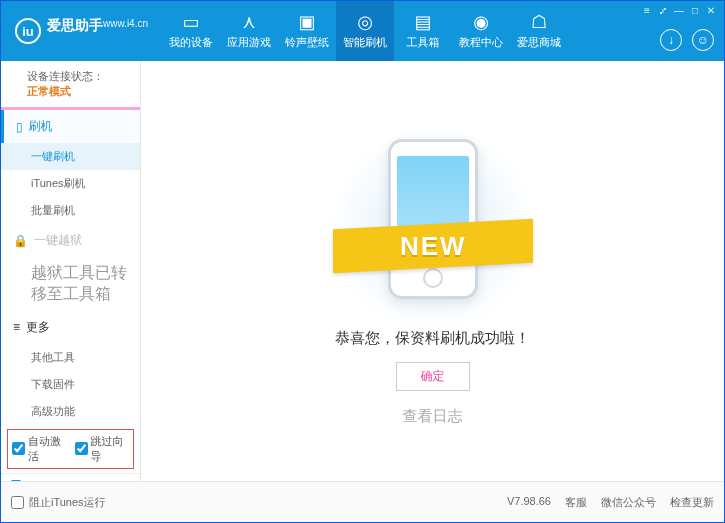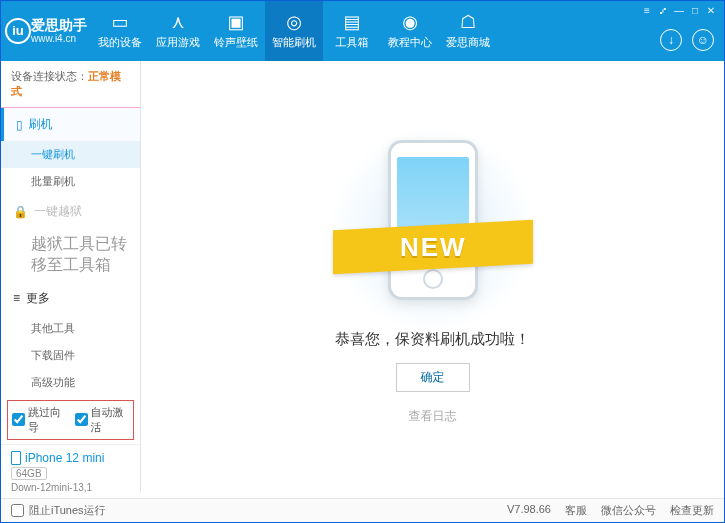--- a/index.html
+++ b/index.html
@@ -1,33 +1,33 @@
 <!DOCTYPE html>
 <html><head>
 <meta charset="utf-8">
 <style>
 *{margin:0;padding:0;box-sizing:border-box;font-family:"Microsoft YaHei","PingFang SC",sans-serif}
 body{background:#fff;width:725px;height:523px;overflow:hidden;position:relative;border:1px solid #0b5ed7}
 .header{background:#1296db;height:60px;display:flex;align-items:center;color:#fff;position:relative}
-.logo-block{display:flex;align-items:flex-start;padding:0 4px;}
+.logo-block{display:flex;align-items:flex-start;padding:0 14px;gap:6px}
 .logo-block .logo{width:26px;height:26px;border:2px solid #fff;border-radius:50%;display:flex;align-items:center;justify-content:center;font-weight:bold;font-size:13px}
-.logo-text{display:flex;flex-direction:column;line-height:1.1}
+.logo-text{display:flex;line-height:1.1}
 .logo-text .t1{font-size:14px;font-weight:bold}
 .logo-text .t2{font-size:10px;opacity:.9}
 .nav{display:flex;height:100%}
 .nav-item{width:58px;display:flex;flex-direction:column;align-items:center;justify-content:center;gap:3px;font-size:11px;cursor:pointer}
 .nav-item.active{background:#0d7bc4}
 .nav-item .ico{font-size:18px;height:20px;display:flex;align-items:center}
 .win-ctrl{position:absolute;top:0;right:0;display:flex;gap:2px;padding:4px 6px;font-size:10px}
 .win-ctrl span{width:14px;text-align:center;cursor:pointer;opacity:.9}
 .hdr-right{position:absolute;right:10px;bottom:10px;display:flex;gap:10px}
 .hdr-right .circ{width:22px;height:22px;border:1.5px solid #fff;border-radius:50%;display:flex;align-items:center;justify-content:center;font-size:12px}
 .body{display:flex;height:432px}
 .sidebar{width:140px;border-right:1px solid #e5e5e5;display:flex;flex-direction:column;font-size:12px;color:#555}
-.conn{padding:8px 10px;font-size:11px;color:#666;border-bottom:1px solid #f9a8d4}
+.conn{padding:8px 26px;font-size:11px;color:#666;border-bottom:3px solid #f9a8d4}
 .conn .st{color:#e67e22;font-weight:bold}
 .side-sec{padding:8px 12px;display:flex;align-items:center;gap:6px;color:#333;font-size:12px}
 .side-sec.blue{color:#1296db;border-left:3px solid #1296db;background:#f8fbff}
 .sub{padding:6px 0 6px 30px;font-size:11px;color:#666;cursor:pointer}
 .sub.active{background:#e6f3fb;color:#1296db}
 .sub.note{font-size:16px;color:#999;line-height:1.3}
 .lock-ico{color:#bbb;font-size:12px}
 .chk-row{border:1px solid #d9534f;margin:4px 6px;padding:4px;display:flex;gap:8px;font-size:11px;color:#555}
 .chk-row label{display:flex;align-items:center;gap:3px;cursor:pointer}
 .chk-row input{accent-color:#1296db}
@@ -38,23 +38,23 @@
 .device .di{font-size:10px;color:#888}
 .main{flex:1;position:relative;display:flex;flex-direction:column;align-items:center;justify-content:center}
 .illus{position:relative;width:220px;height:200px}
 .glow{position:absolute;inset:0;background:radial-gradient(circle,#dceefb 0%,#fff 70%);border-radius:50%}
 .phone{position:absolute;left:50%;top:10px;transform:translateX(-50%);width:90px;height:160px;background:#fff;border:3px solid #d0d8e0;border-radius:14px;box-shadow:0 4px 12px rgba(0,0,0,.1)}
 .phone::after{content:"";position:absolute;left:50%;bottom:8px;transform:translateX(-50%);width:16px;height:16px;border:2px solid #d0d8e0;border-radius:50%}
 .phone .scr{position:absolute;top:14px;left:6px;right:6px;bottom:30px;background:linear-gradient(#7fd3f7,#b8e6fa);border-radius:2px}
 .ribbon{position:absolute;left:10px;right:10px;top:95px;height:44px;background:#f5c518;display:flex;align-items:center;justify-content:center;transform:skewY(-3deg);box-shadow:0 2px 4px rgba(0,0,0,.15)}
 .ribbon span{transform:skewY(3deg);font-weight:900;font-size:26px;color:#fff;letter-spacing:2px;text-shadow:0 2px 0 #d4a20a}
 .msg{font-size:15px;color:#333}
-.btn{margin-top:14px;border:1px solid #ccc;background:#fff;padding:5px 24px;font-size:12px;color:#0369a1;cursor:pointer}
-.log{margin-top:16px;font-size:12px;color:#aaa;cursor:pointer}
-.footer{position:absolute;bottom:0;left:0;right:0;height:24px;border-top:1px solid #e5e5e5;display:flex;align-items:center;font-size:11px;color:#666;padding:0 10px;background:#fafafa}
+.btn{margin-top:14px;border:1px solid #ccc;background:#fff;padding:5px 24px;font-size:12px;color:#ec4899;cursor:pointer}
+.log{margin-top:16px;font-size:15px;color:#aaa;cursor:pointer}
+.footer{position:absolute;bottom:0;left:0;right:0;height:41px;border-top:1px solid #e5e5e5;display:flex;align-items:center;font-size:11px;color:#666;padding:0 10px;background:#fafafa}
 .footer .fl{display:flex;align-items:center;gap:5px}
 .footer .fr{margin-left:auto;display:flex;gap:14px;align-items:flex-start}
 .sep{flex:1}
 </style>
 </head>
 <body>
 
 <div class="header">
   <div class="logo-block">
     <div class="logo">iu</div>
@@ -109,42 +109,43 @@
 <div class="body">
   <div class="sidebar">
     <div class="conn">
       <span>设备连接状态：</span><span class="st">正常模式</span>
     </div>
     <div class="side-sec blue">
         <span>▯</span>
         <span>刷机</span>
       </div>
     <div class="sub active">一键刷机</div>
+    <div class="sub">iTunes刷机</div>
     <div class="sub">批量刷机</div>
     <div class="side-sec">
         <span class="lock-ico">🔒</span>
         <span style="color:#bbb">一键越狱</span>
       </div>
     <div class="sub note">越狱工具已转移至工具箱</div>
     <div class="side-sec">
         <span>≡</span>
         <span>更多</span>
       </div>
     <div class="sub">其他工具</div>
     <div class="sub">下载固件</div>
     <div class="sub">高级功能</div>
     <div class="sep"></div>
     <div class="chk-row">
       <label>
           <input type="checkbox" checked="" style="">
-          <span>跳过向导</span>
+          <span>自动激活</span>
         </label>
       <label>
           <input type="checkbox" checked="" style="">
-          <span>自动激活</span>
+          <span>跳过向导</span>
         </label>
     </div>
     <div class="device">
       <div class="dn">iPhone 12 mini</div>
       <span class="cap">64GB</span>
       <div class="di">Down-12mini-13,1</div>
     </div>
   </div>
 
   <div class="main">

